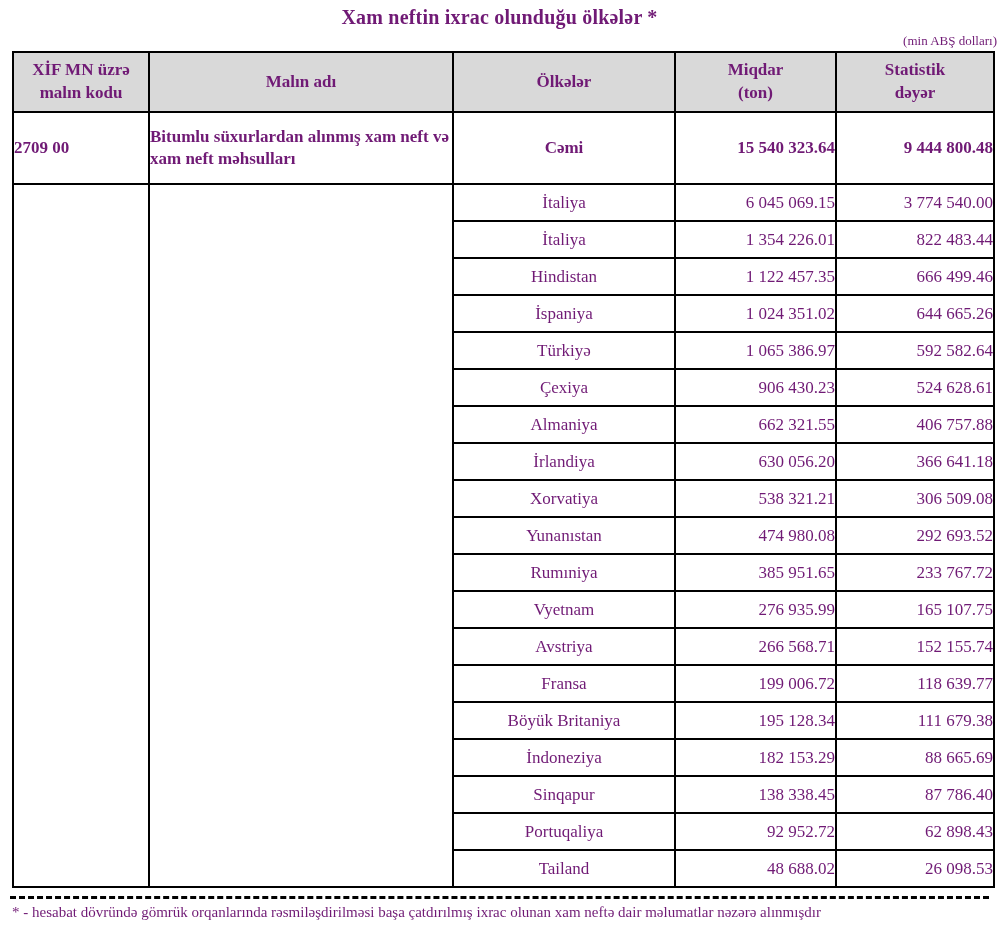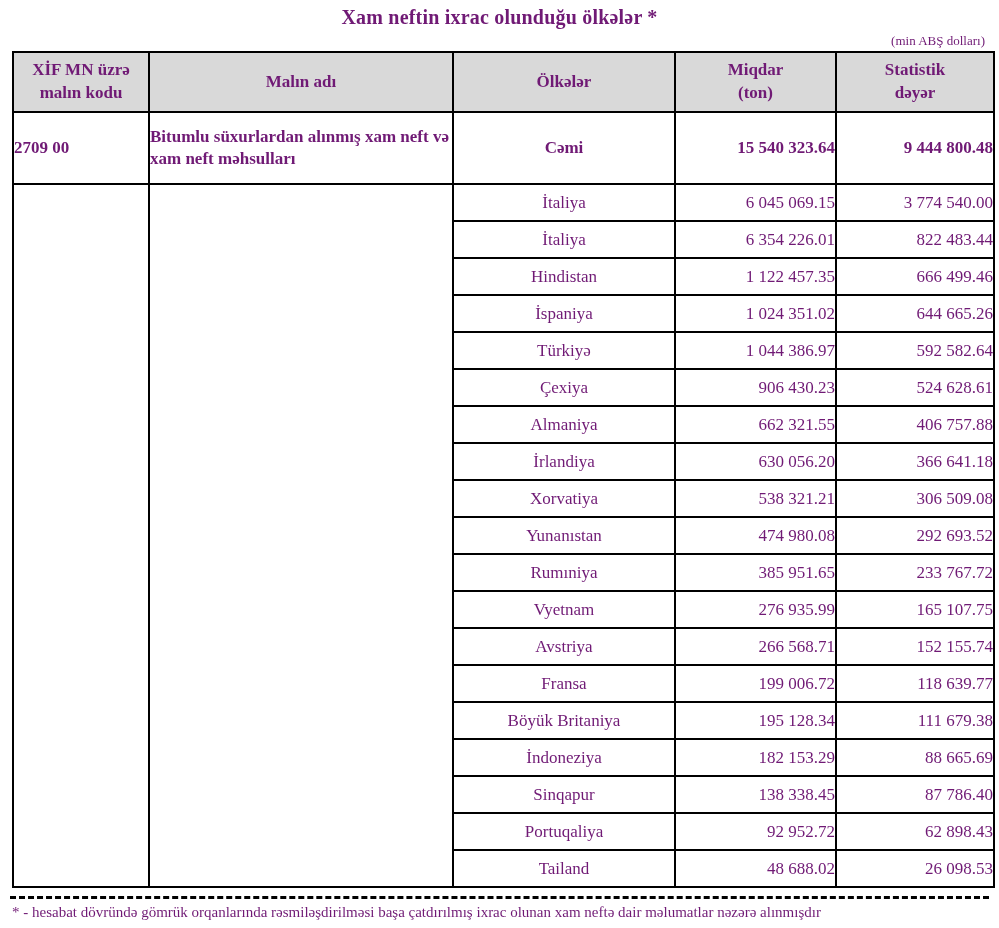--- a/index.html
+++ b/index.html
@@ -20,21 +20,21 @@
   .doc-title {
     text-align: center;
     font-weight: bold;
     font-size: 20px;
     padding-top: 6px;
     letter-spacing: 0.2px;
   }
   .unit-note {
     text-align: right;
     font-size: 13px;
-    padding-right: 14px;
+    padding-right: 2px;
     margin-top: 4px;
     margin-bottom: 2px;
   }
   table.export-table {
     border-collapse: collapse;
     table-layout: fixed;
     margin-left: 12px;
     width: 981px;
   }
   table.export-table th,
@@ -139,36 +139,36 @@
 
     <tr class="country-row">
           <td rowspan="19"></td>
           <td rowspan="19"></td>
           <td class="country-cell">İtaliya</td>
           <td class="num">6 045 069.15</td>
           <td class="num">3 774 540.00</td>
         </tr>
         <tr class="country-row">
           <td class="country-cell">İtaliya</td>
-          <td class="num">6 354 226.01</td>
+          <td class="num">1 354 226.01</td>
           <td class="num">822 483.44</td>
         </tr>
         <tr class="country-row">
           <td class="country-cell">Hindistan</td>
           <td class="num">1 122 457.35</td>
           <td class="num">666 499.46</td>
         </tr>
         <tr class="country-row">
           <td class="country-cell">İspaniya</td>
           <td class="num">1 024 351.02</td>
           <td class="num">644 665.26</td>
         </tr>
         <tr class="country-row">
           <td class="country-cell">Türkiyə</td>
-          <td class="num">1 044 386.97</td>
+          <td class="num">1 065 386.97</td>
           <td class="num">592 582.64</td>
         </tr>
         <tr class="country-row">
           <td class="country-cell">Çexiya</td>
           <td class="num">906 430.23</td>
           <td class="num">524 628.61</td>
         </tr>
         <tr class="country-row">
           <td class="country-cell">Almaniya</td>
           <td class="num">662 321.55</td>

